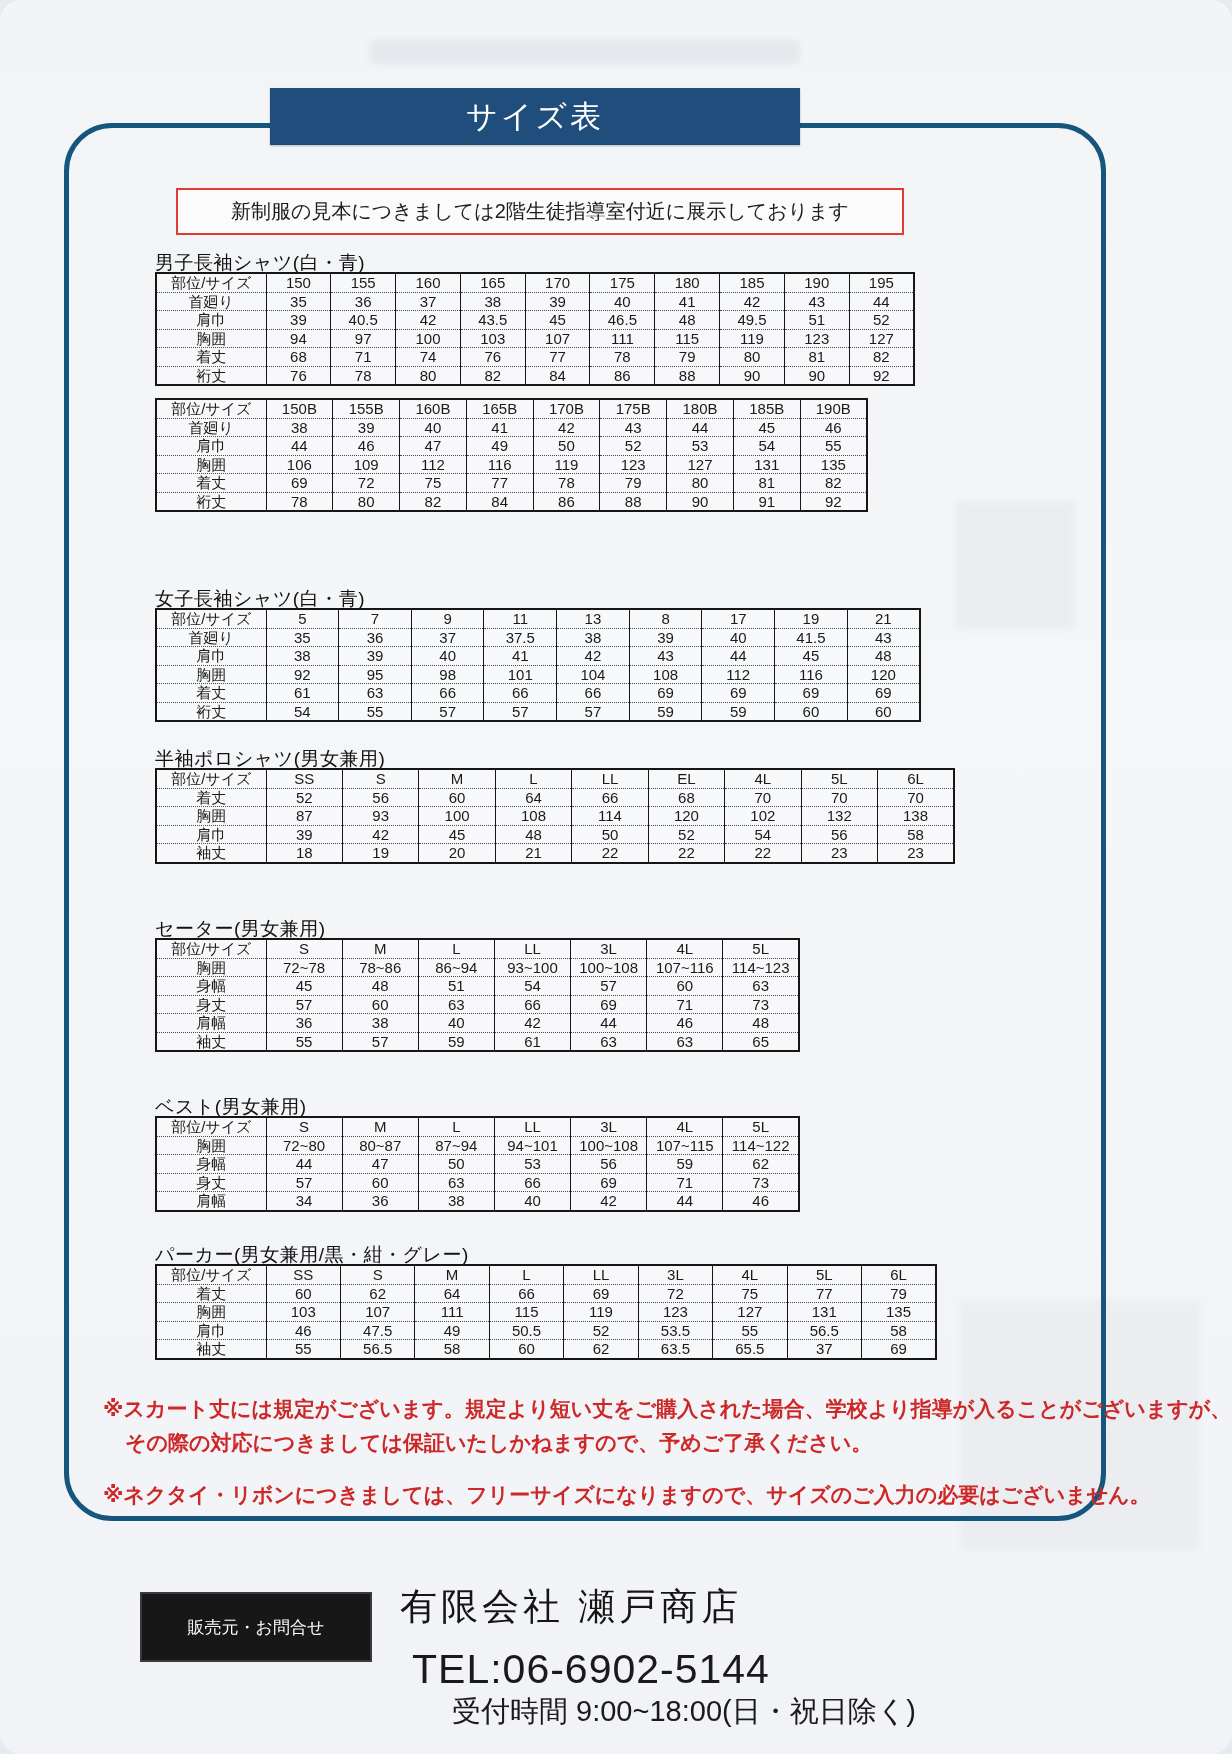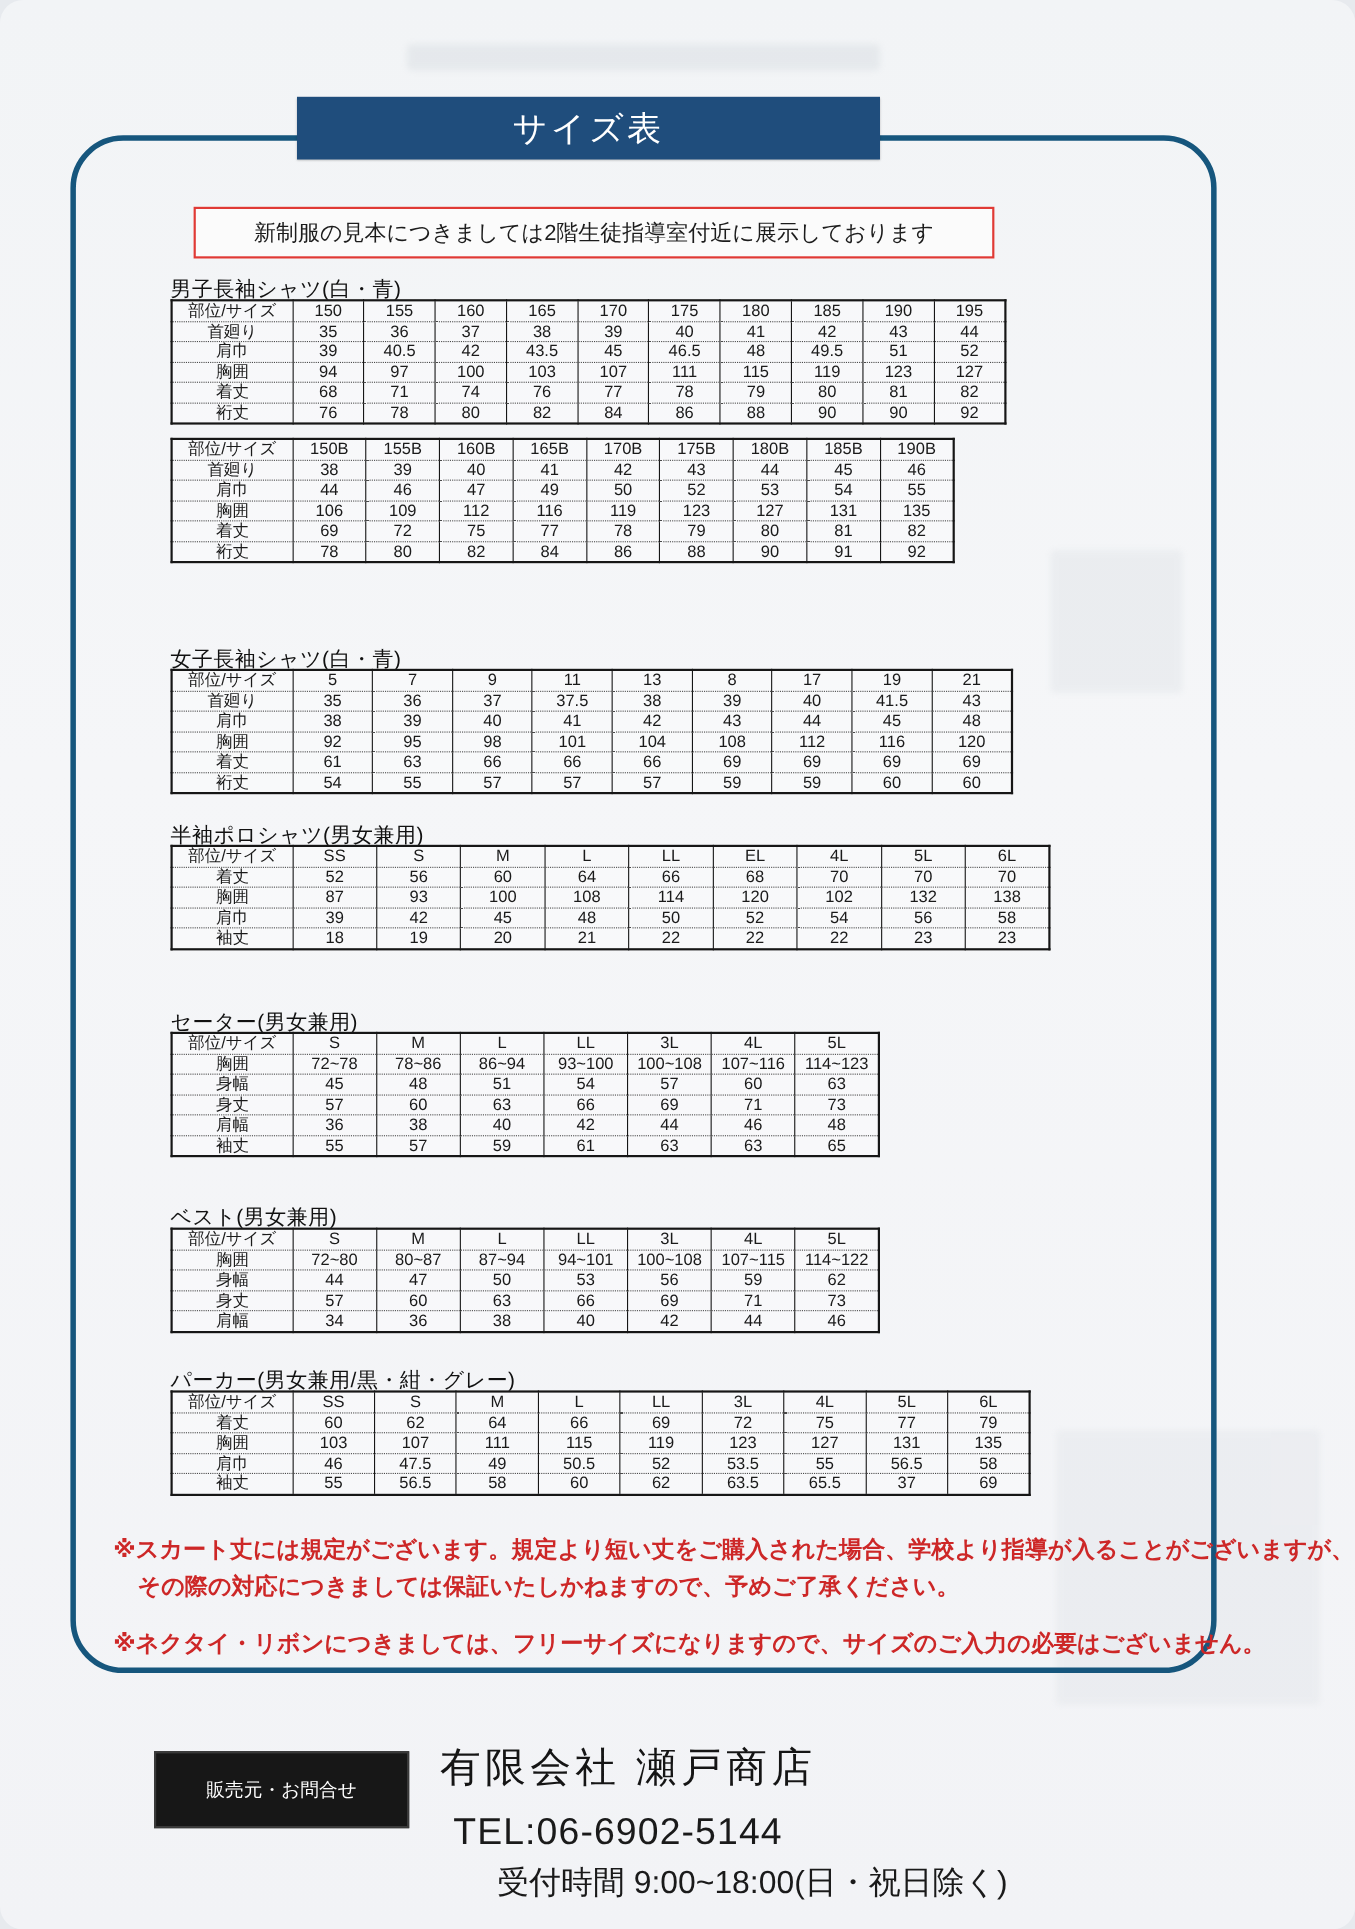--- a/index.html
+++ b/index.html
@@ -83,21 +83,21 @@
     display:flex;align-items:center;justify-content:center;
     white-space:nowrap;
   }
   .company{
     position:absolute;left:400px;top:1582px;
     font-size:37px;color:#151515;letter-spacing:4px;font-weight:500;
     white-space:nowrap;
   }
   .tel{
     position:absolute;left:412px;top:1646px;
-    font-size:34px;color:#1a1a1a;letter-spacing:1px;white-space:nowrap;
+    font-size:41px;color:#1a1a1a;letter-spacing:1px;white-space:nowrap;
   }
   .hours{
     position:absolute;left:452px;top:1692px;
     font-size:29px;color:#1a1a1a;white-space:nowrap;
   }
 </style>
 </head>
 <body>
 
 <div class="sheet">

